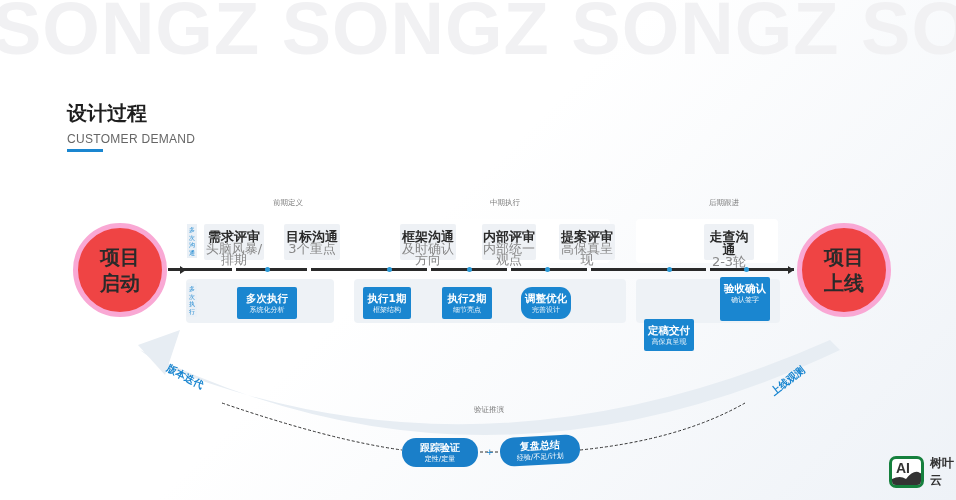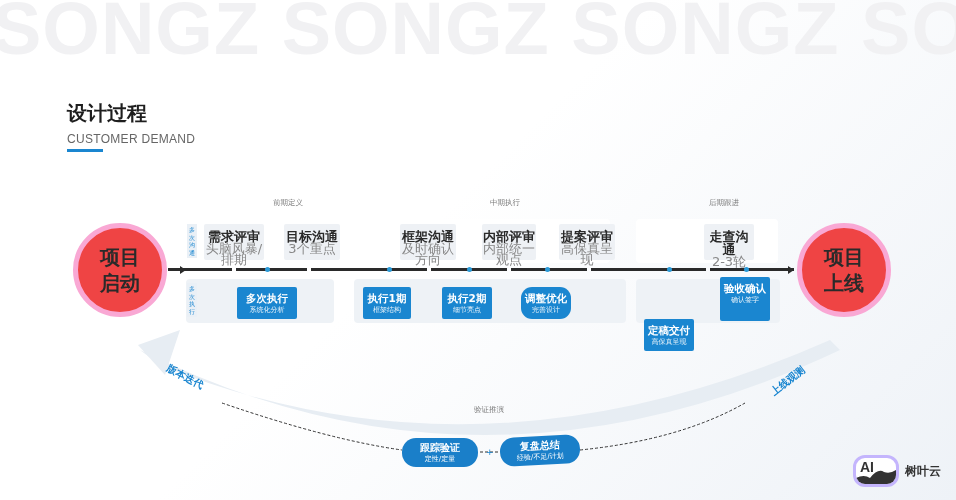--- a/index.html
+++ b/index.html
@@ -86,22 +86,22 @@
     .pill {
       position: absolute; background: #1a7fc9; color: #fff;
       border-radius: 14px; text-align: center; padding-top: 4px;
     }
     .pill .t { font-size: 10px; font-weight: bold; line-height: 12px; }
     .pill .s { font-size: 7px; line-height: 10px; }
     .logo {
       position: absolute; left: 853px; top: 455px; display: flex; align-items: center;
     }
     .logo-box {
-      width: 46px; height: 32px; border: 3px solid #c4b5fd; border-radius: 12px;
-      position: relative; overflow: hidden; background: #fff;
+      width: 46px; height: 32px; border: 3px solid #15803d; border-radius: 7px;
+      position: relative; overflow: hidden; background: #fff; margin-left: 36px;
     }
     .logo-box .ai {
       position: absolute; left: 4px; top: 1px; font-family: "Liberation Sans", sans-serif;
       font-weight: bold; font-size: 14px; color: #333;
     }
     .logo-text { margin-left: 6px; font-size: 12px; font-weight: bold; color: #333; }
   </style>
 </head>
 <body>
 

